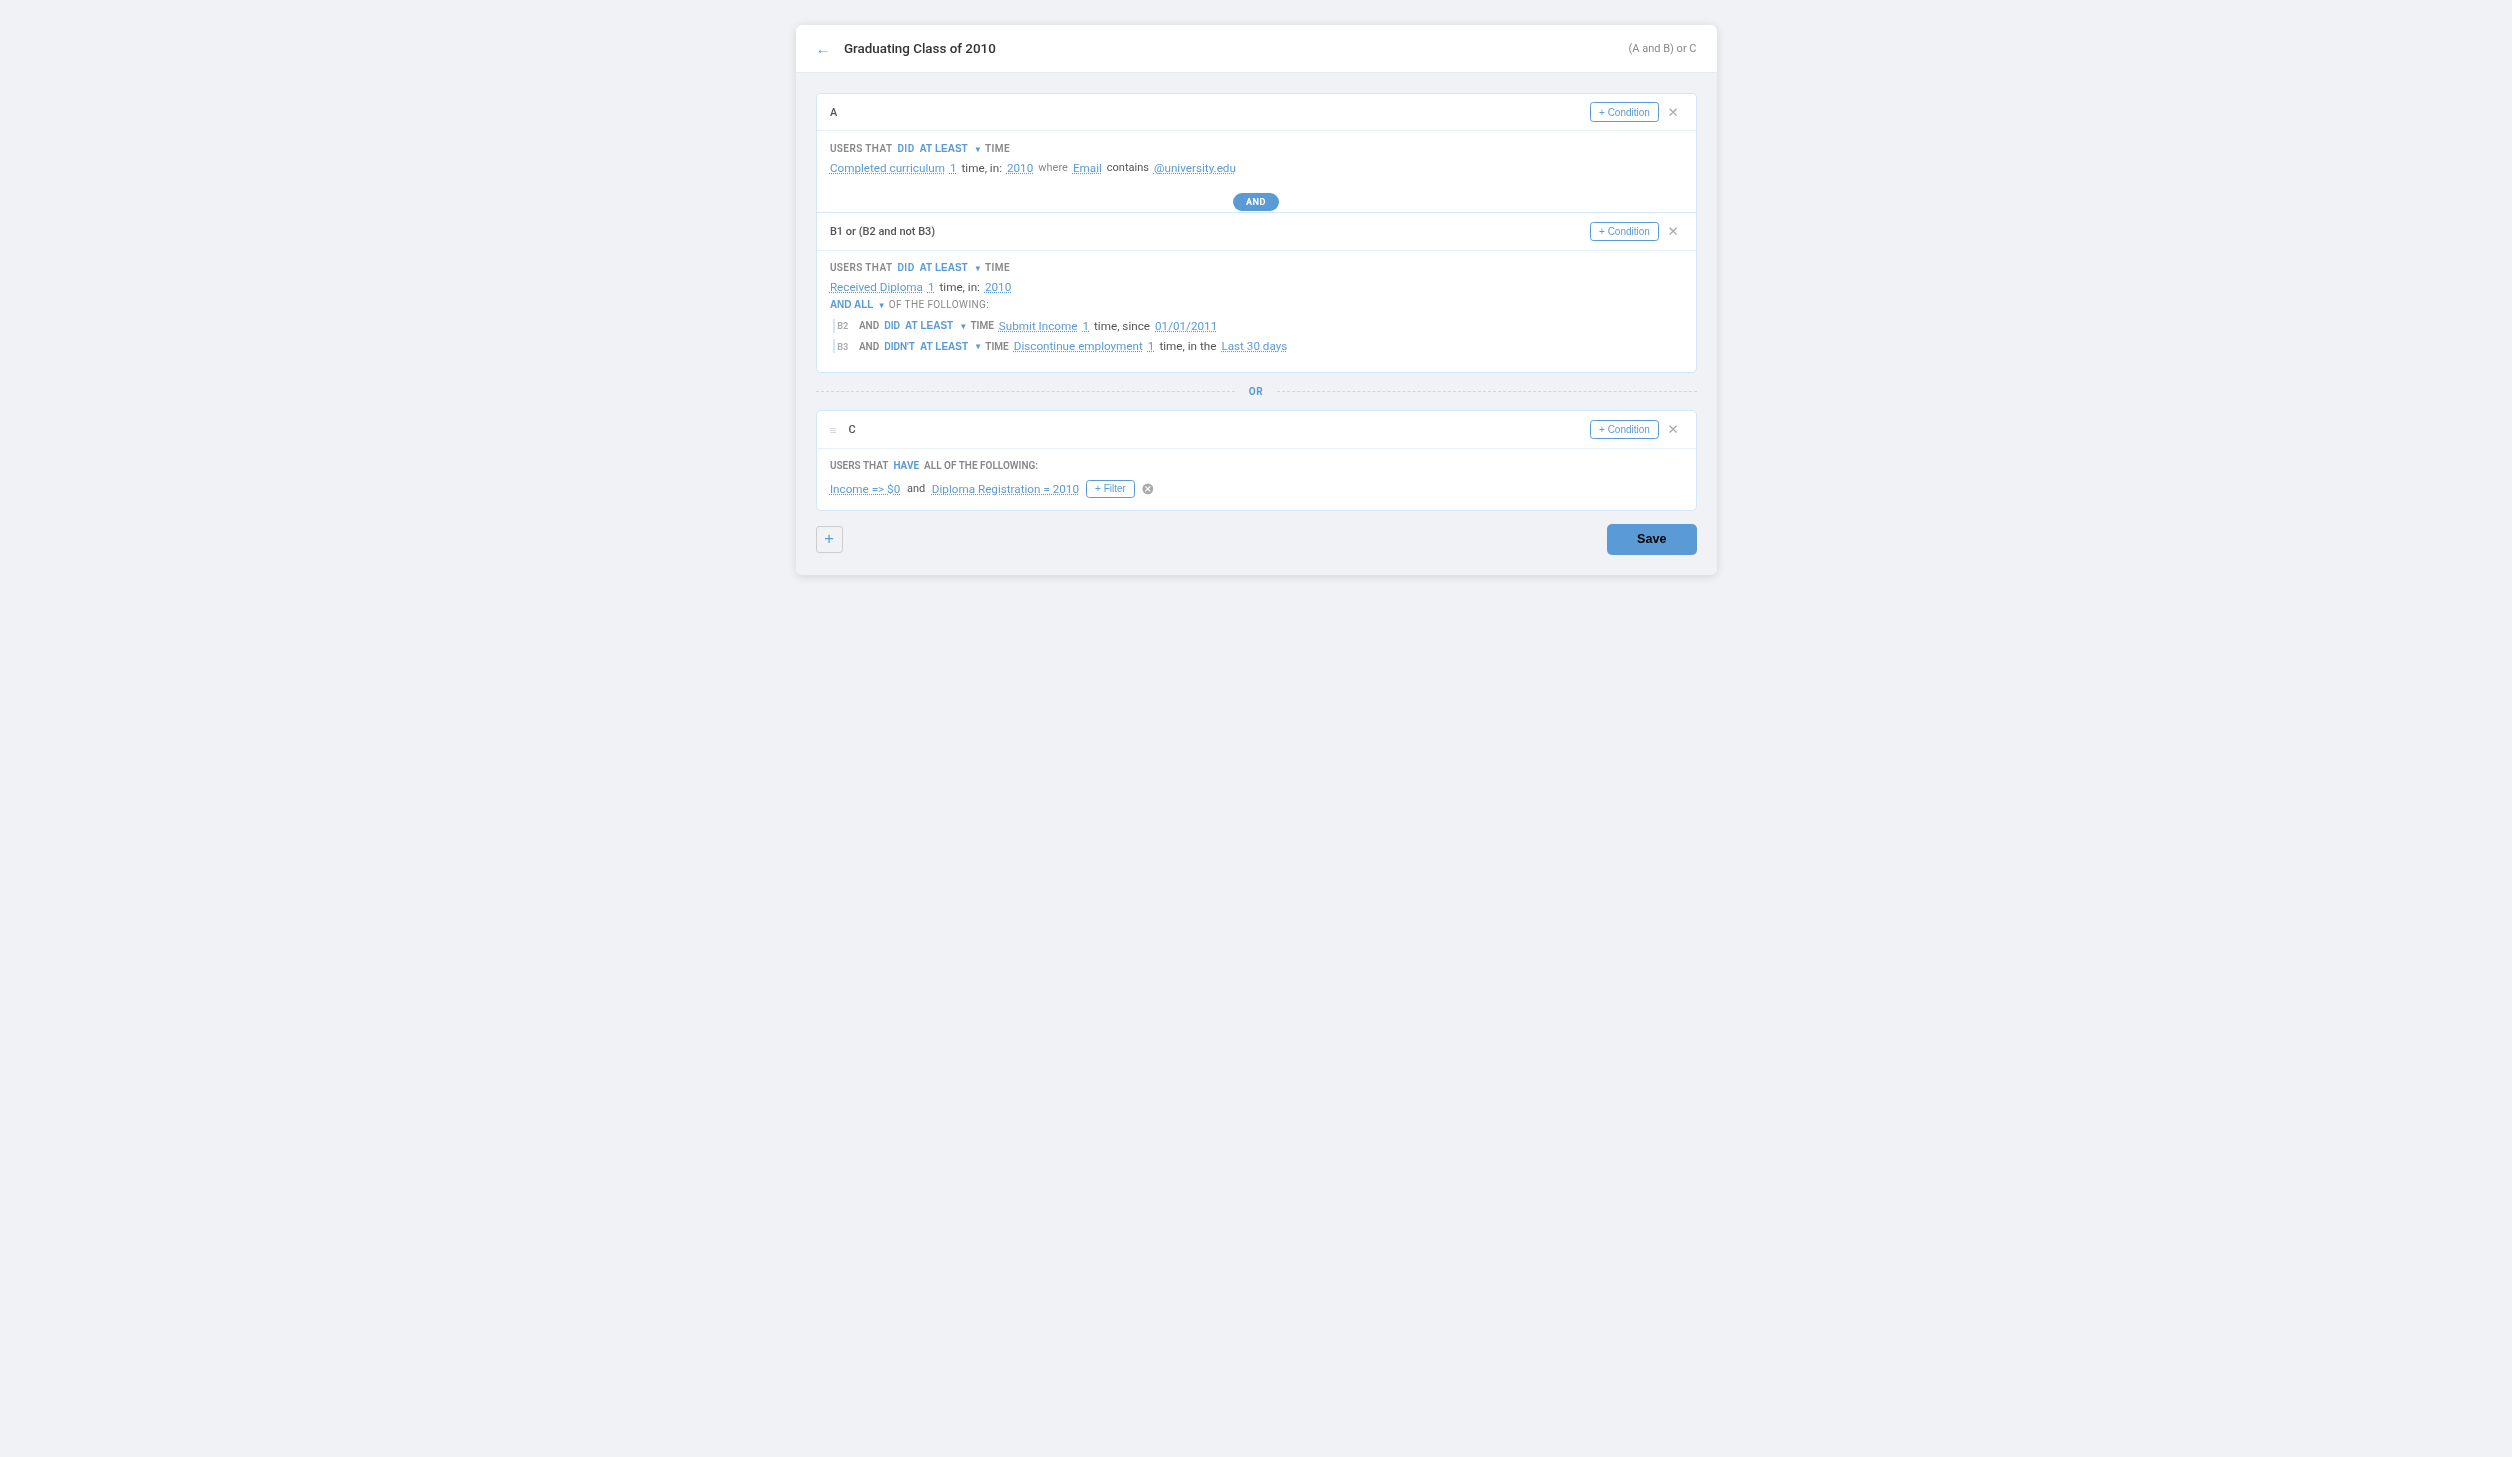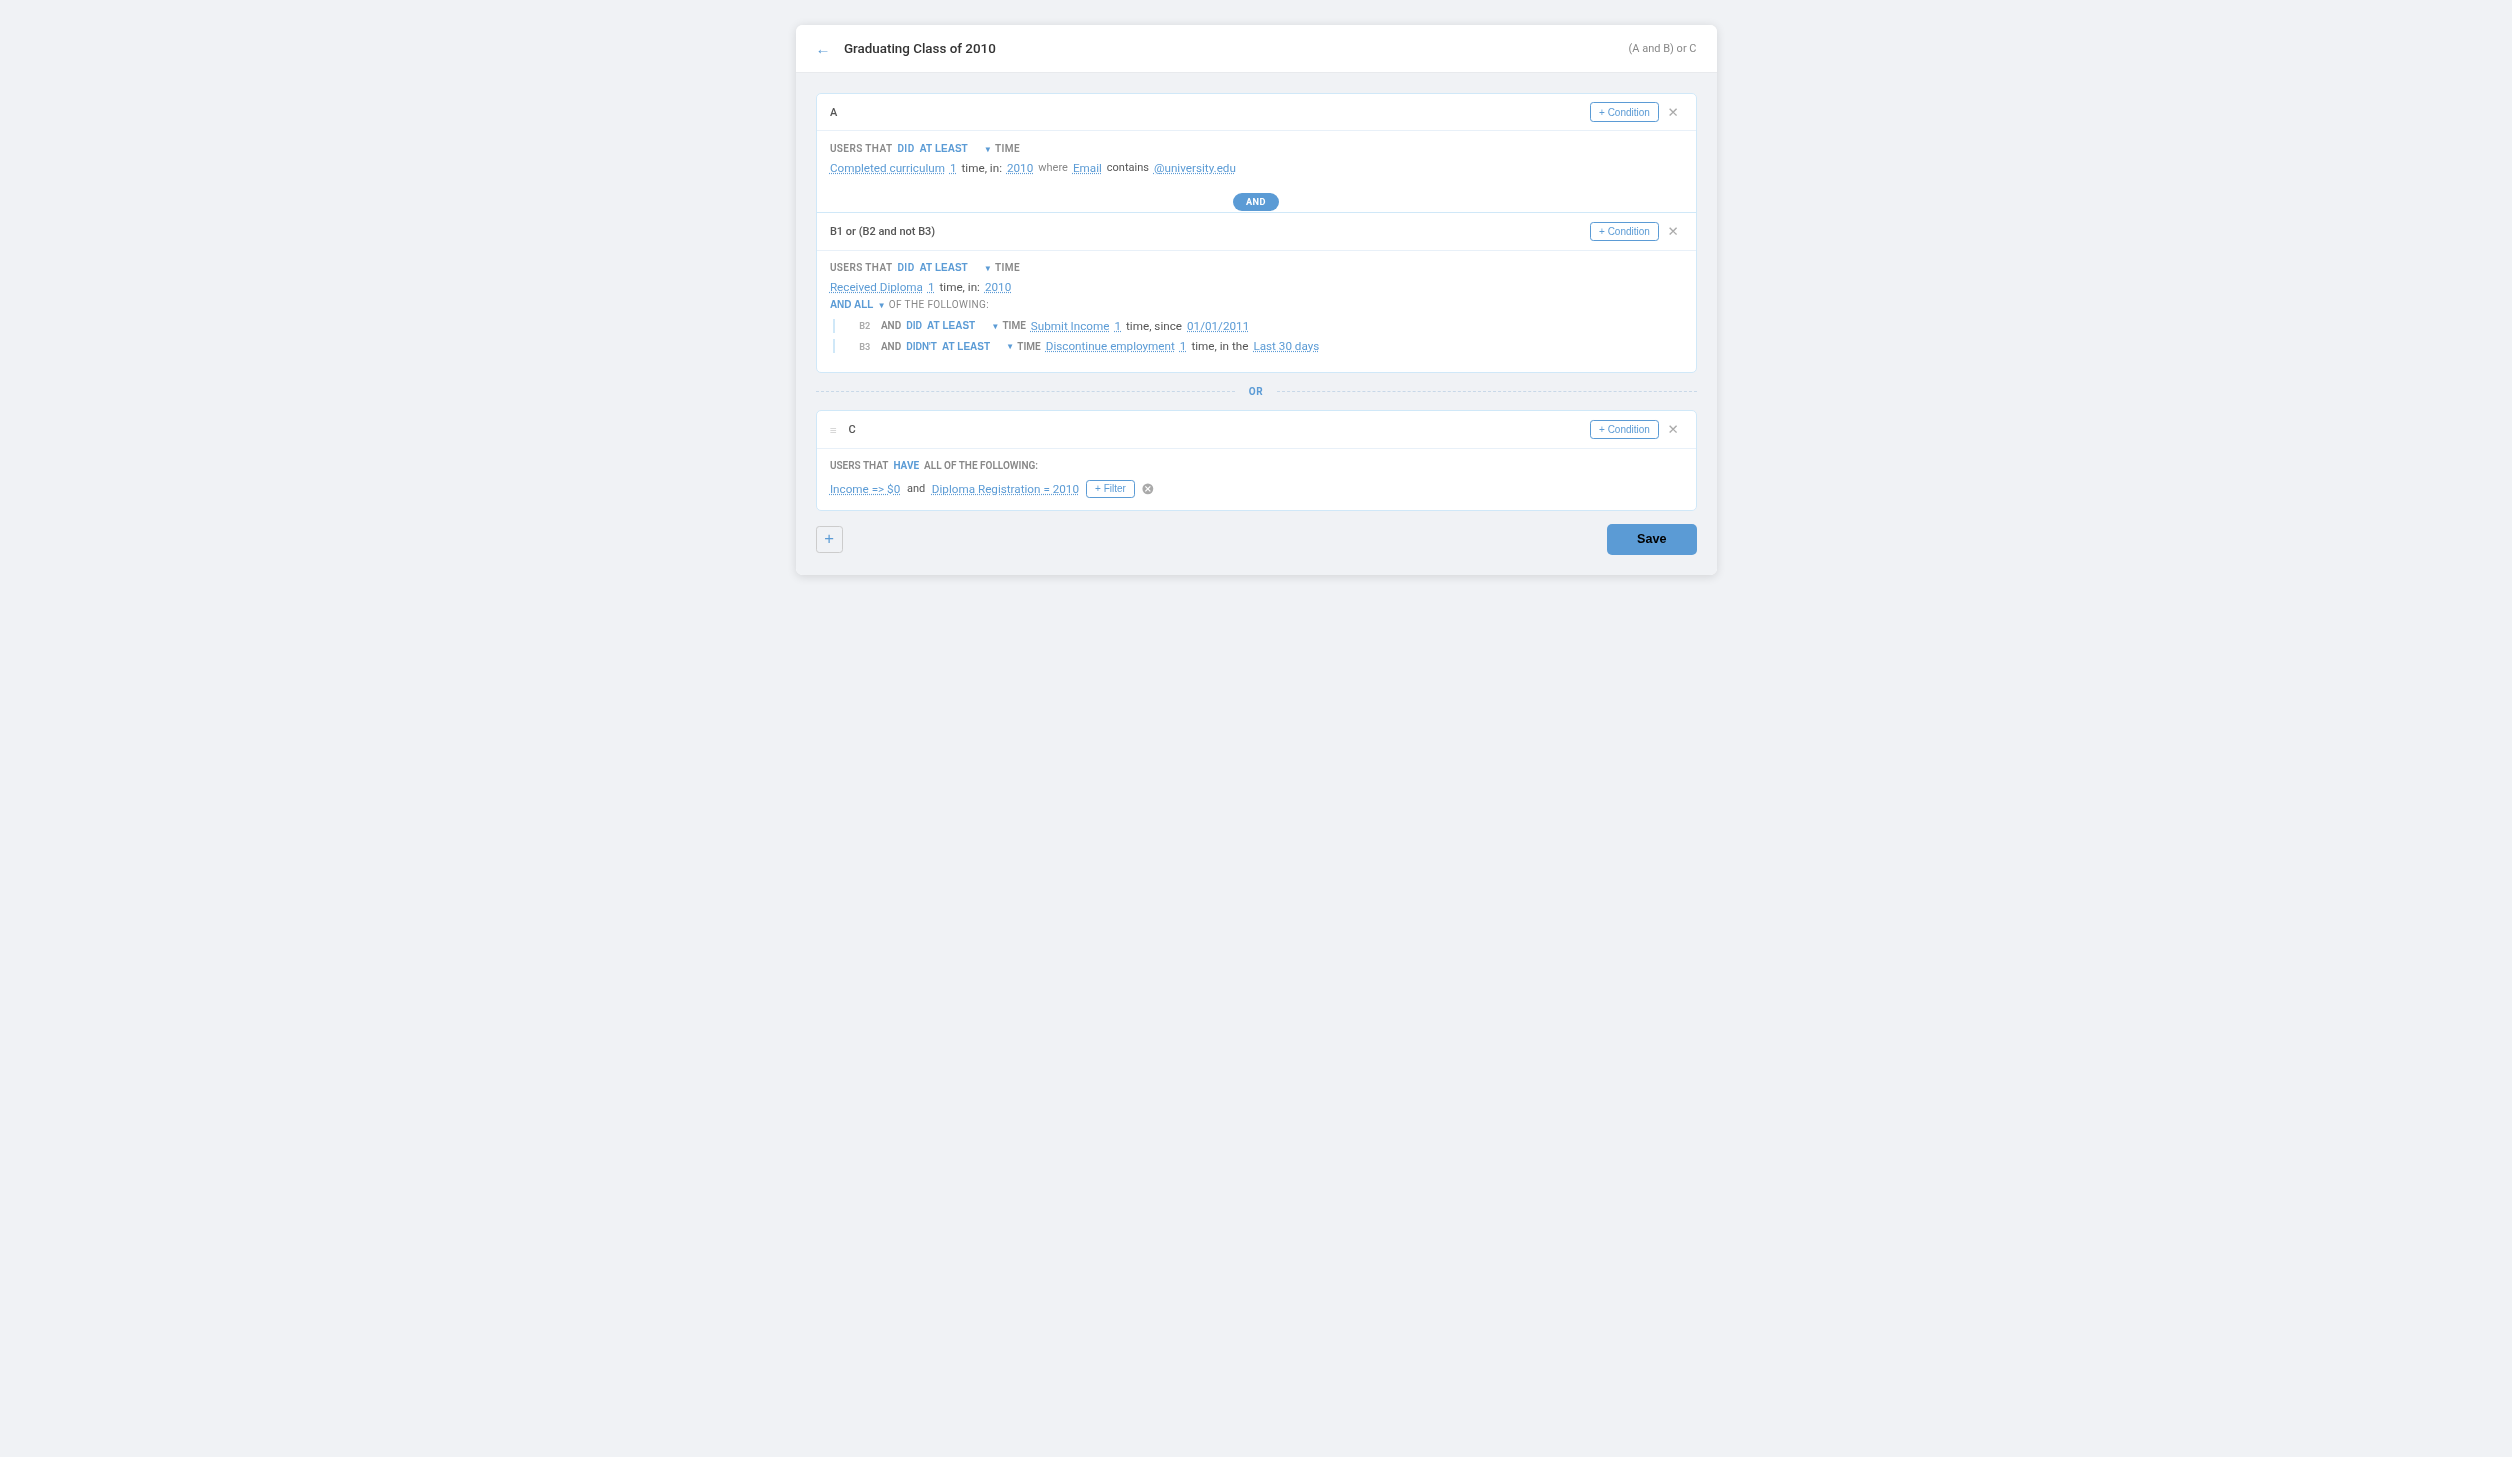--- a/index.html
+++ b/index.html
@@ -124,21 +124,21 @@
     .at-least-btn {
       background: none;
       border: none;
       color: #5b9bd5;
       font-weight: 600;
       font-size: 10px;
       text-transform: uppercase;
       cursor: pointer;
       display: flex;
       align-items: center;
-      gap: 18px;
+      gap: 8px;
       padding: 0;
     }
     .chevron {
       font-size: 8.4px;
     }
     .time-label {
       color: #888;
       text-transform: uppercase;
       font-size: 10px;
       font-weight: 600;
@@ -240,21 +240,21 @@
       font-weight: 400;
       letter-spacing: 0.04em;
     }
 
     .sub-row {
       display: flex;
       align-items: center;
       gap: 5px;
       font-size: 11.7px;
       margin-bottom: 6.7px;
-      padding-left: 24px;
+      padding-left: 2px;
       border-left: 2.5px solid #d0e8f8;
       margin-left: 3.3px;
     }
     .sub-label {
       color: #aaa;
       font-size: 9.2px;
       font-weight: 600;
       min-width: 16.7px;
     }
     .sub-and {

